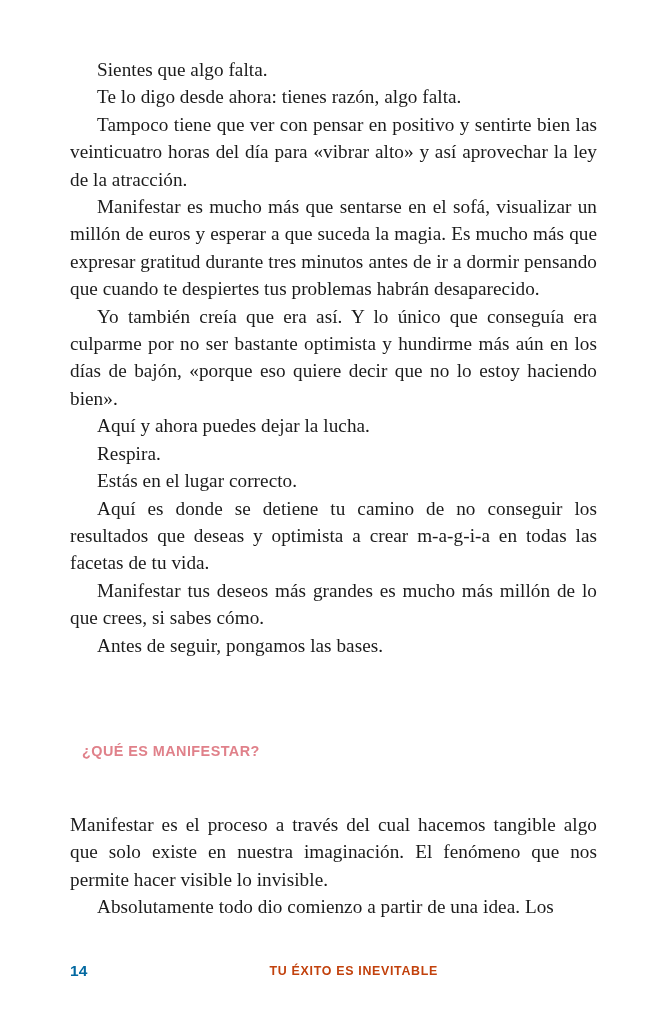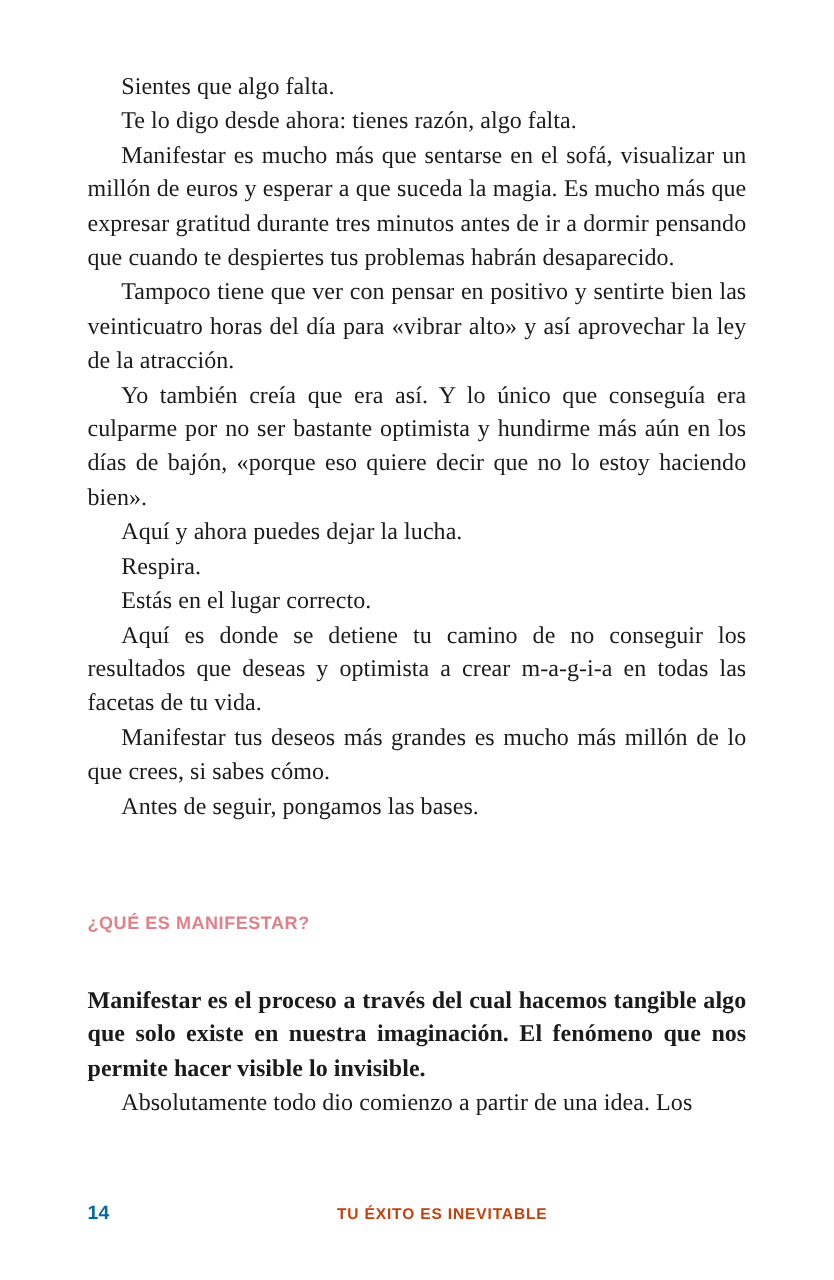--- a/index.html
+++ b/index.html
@@ -37,26 +37,25 @@
     line-height: 27.4px;
     color: #1b1b1b;
     text-align: justify;
     text-indent: 27px;
     hyphens: manual;
     letter-spacing: 0.05px;
   }
 
   p.para.noindent {
     text-indent: 0;
-    font-weight: bold;
   }
 
   
   .section-heading {
-    margin: 0;
+    margin: 12px;
     font-family: "Liberation Sans", sans-serif;
     font-size: 14.4px;
     font-weight: bold;
     color: #e0818a;
     letter-spacing: 0.45px;
     text-transform: none;
     line-height: 20px;
   }
 
   .gap-before-heading { height: 70px; }
@@ -94,22 +93,22 @@
 </style>
 </head>
 <body>
 
 <div class="page">
 
   <div class="content">
     <div id="body-paragraphs">
         <p class="para">Sientes que algo falta.</p>
         <p class="para">Te lo digo desde ahora: tienes razón, algo falta.</p>
+        <p class="para">Tampoco tiene que ver con pensar en positivo y sentirte bien las veinticuatro horas del día para «vibrar alto» y así aprovechar la ley de la atracción.</p>
         <p class="para">Manifestar es mucho más que sentarse en el sofá, visualizar un millón de euros y esperar a que suceda la magia. Es mucho más que expresar gratitud durante tres minutos antes de ir a dormir pensando que cuando te despiertes tus problemas habrán desaparecido.</p>
-        <p class="para">Tampoco tiene que ver con pensar en positivo y sentirte bien las veinticuatro horas del día para «vibrar alto» y así aprovechar la ley de la atracción.</p>
         <p class="para">Yo también creía que era así. Y lo único que conseguía era culparme por no ser bastante optimista y hundirme más aún en los días de bajón, «porque eso quiere decir que no lo estoy haciendo bien».</p>
         <p class="para">Aquí y ahora puedes dejar la lucha.</p>
         <p class="para">Respira.</p>
         <p class="para">Estás en el lugar correcto.</p>
         <p class="para">Aquí es donde se detiene tu camino de no conseguir los resultados que deseas y optimista a crear m-a-g-i-a en todas las facetas de tu vida.</p>
         <p class="para">Manifestar tus deseos más grandes es mucho más millón de lo que crees, si sabes cómo.</p>
         <p class="para">Antes de seguir, pongamos las bases.</p>
       </div>
 
     <div class="gap-before-heading"></div>

